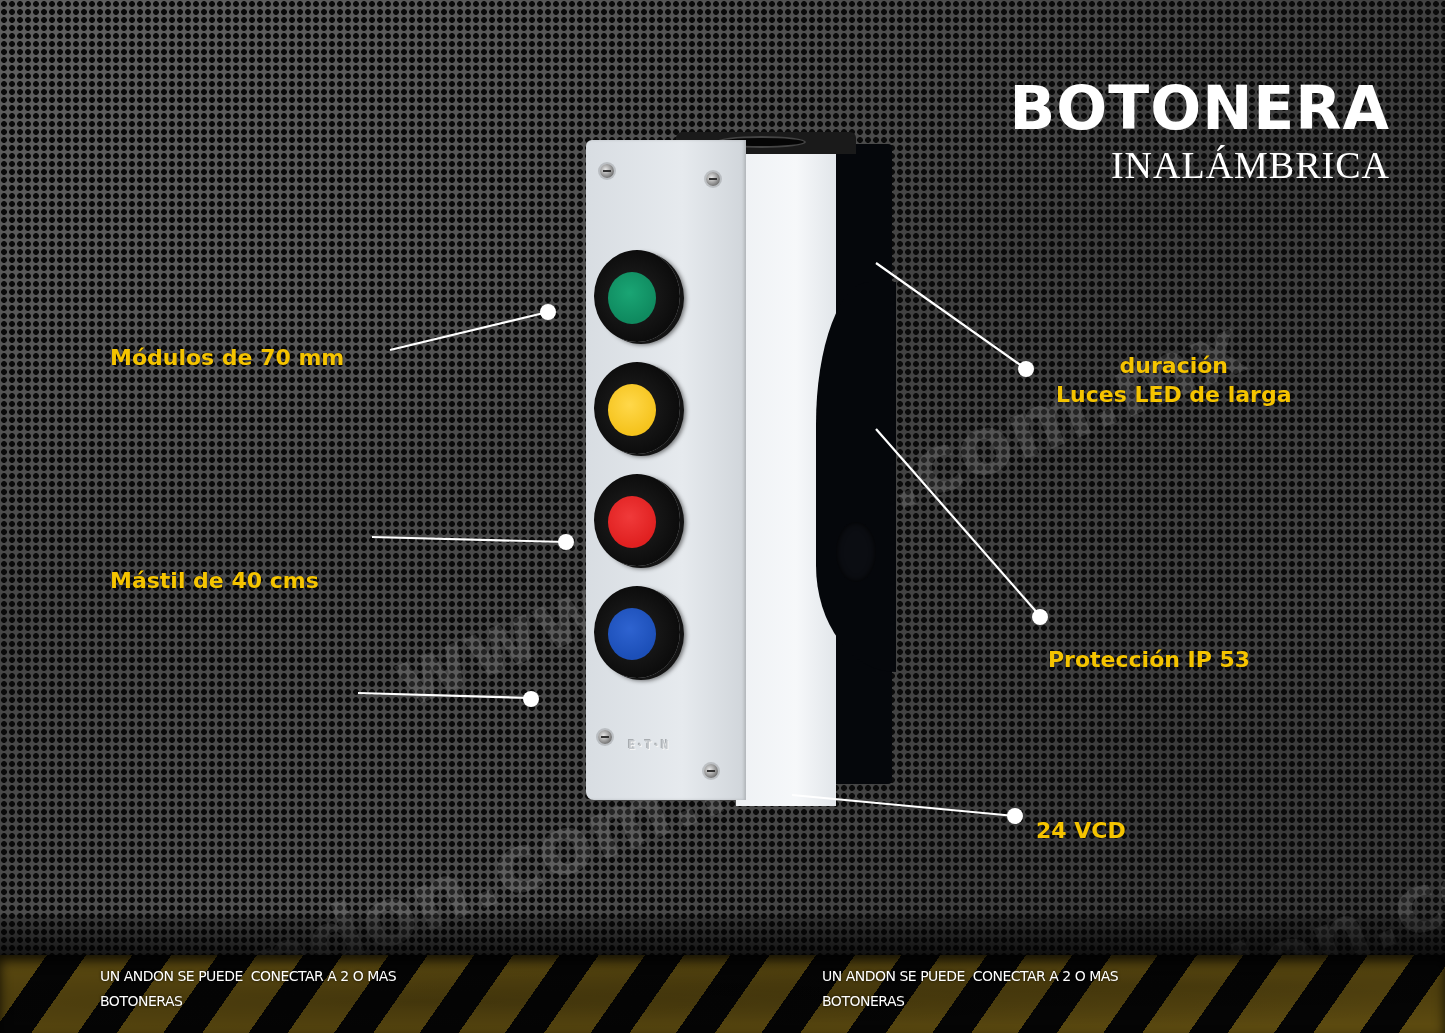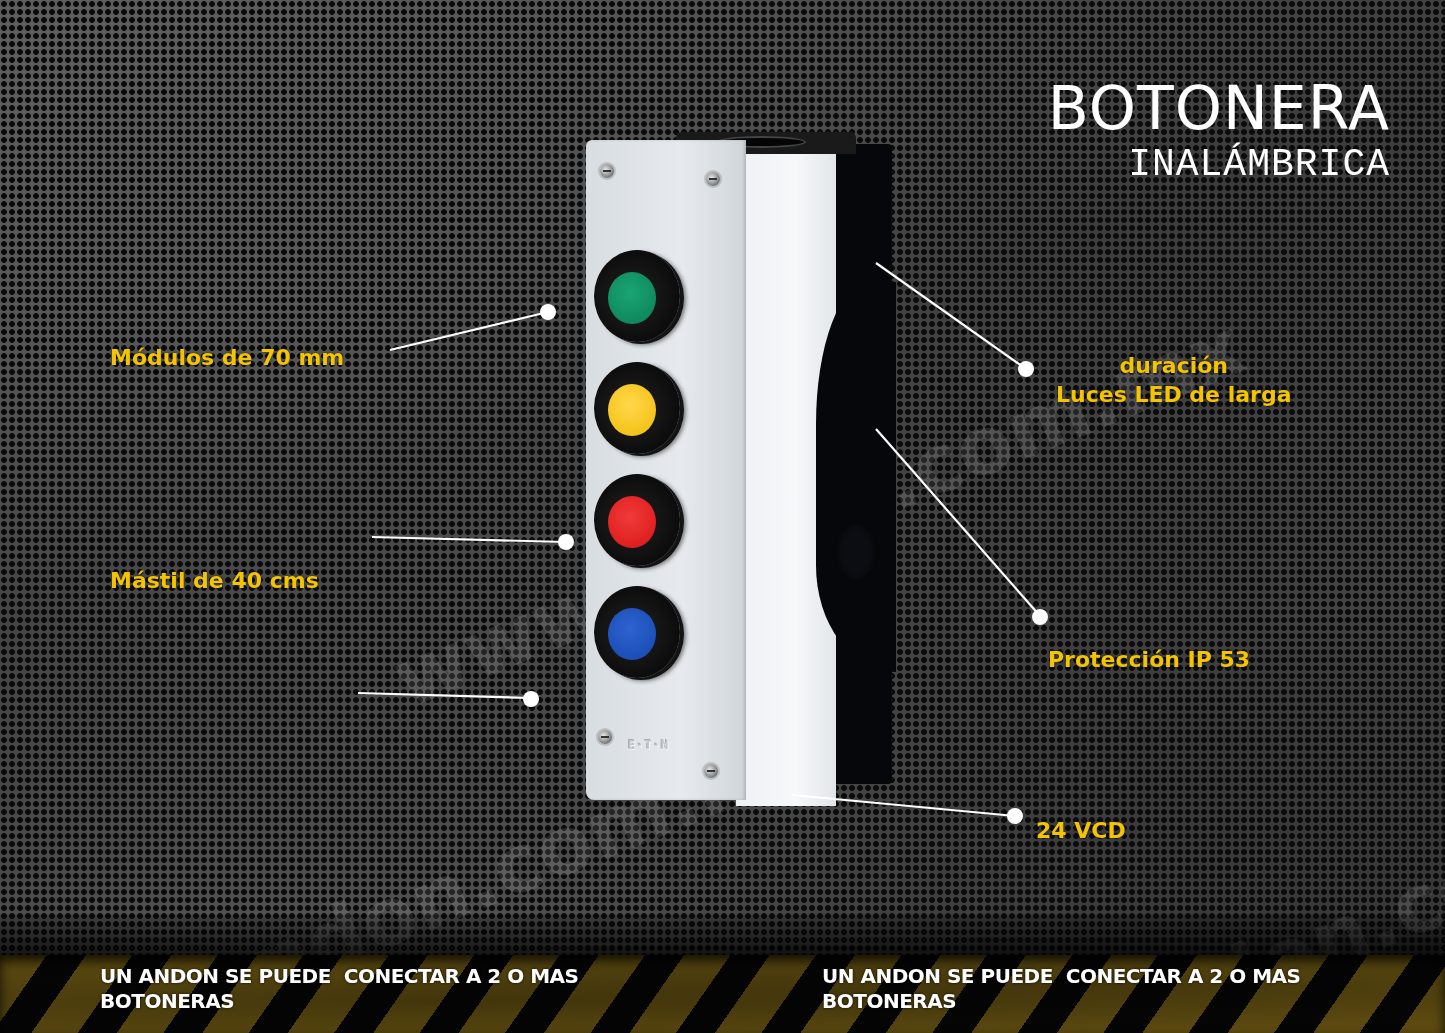--- a/index.html
+++ b/index.html
@@ -14,26 +14,26 @@
         radial-gradient(ellipse at 20% 30%, rgba(120,120,120,0.35), transparent 60%),
         radial-gradient(ellipse at 80% 70%, rgba(30,30,30,0.45), transparent 60%),
         linear-gradient(160deg, #5a5a5a 0%, #3c3c3c 40%, #555 70%, #3a3a3a 100%);
       background-size: 8px 8px, 100% 100%, 100% 100%, 100% 100%;
       overflow: hidden;
     }
 
     
     .title-main {
       position: absolute; right: 55px; top: 78px;
-      color: #ffffff; font-family: "DejaVu Sans", sans-serif; font-weight: normal;
+      color: #ffffff; font-family: "DejaVu Sans", sans-serif; font-weight: bold;
       font-size: 60px; letter-spacing: 1px; line-height: 1;
     }
     .title-sub {
       position: absolute; right: 55px; top: 146px;
-      color: #ffffff; font-family: Liberation Mono, monospace; font-weight: normal;
+      color: #ffffff; font-family: Liberation Serif, serif; font-weight: normal;
       font-size: 38px; letter-spacing: 1px; line-height: 1;
     }
 
     
     .label {
       position: absolute; color: #f5c400; font-weight: bold;
       font-family: "DejaVu Sans", sans-serif; font-size: 22px; line-height: 29px;
       text-shadow: 0 0 2px rgba(0,0,0,0.6);
       white-space: nowrap;
       text-align: center;
@@ -112,22 +112,22 @@
       position: absolute; left: 0; top: 955px; width: 1445px; height: 78px;
       background: repeating-linear-gradient(-55deg, #5c4a10 0 38px, #050505 38px 70px);
       box-shadow: inset 0 6px 12px rgba(0,0,0,0.8);
     }
     .bottom-band::after {
       content: ""; position: absolute; inset: 0;
       background: radial-gradient(ellipse at 30% 60%, rgba(0,0,0,0.25), transparent 70%),
                   radial-gradient(ellipse at 80% 40%, rgba(0,0,0,0.2), transparent 60%);
     }
     .bottom-text {
-      position: absolute; color: #ffffff; font-weight: bold; font-family: "DejaVu Sans", sans-serif;
-      font-size: 20px; line-height: 25px; text-shadow: 0 0 3px rgba(0,0,0,0.8);
+      position: absolute; color: #ffffff; font-weight: normal; font-family: "DejaVu Sans", sans-serif;
+      font-size: 14px; line-height: 25px; text-shadow: 0 0 3px rgba(0,0,0,0.8);
       letter-spacing: -0.5px; width: 560px; z-index: 2;
     }
   </style>
 </head>
 <body>
 
 <div class="canvas">
 
   <div class="watermark" style="left:380px; top:640px;">www.andon.com.mx</div>
   <div class="watermark" style="left:-40px; top:1040px;">www.andon.com.mx</div>

